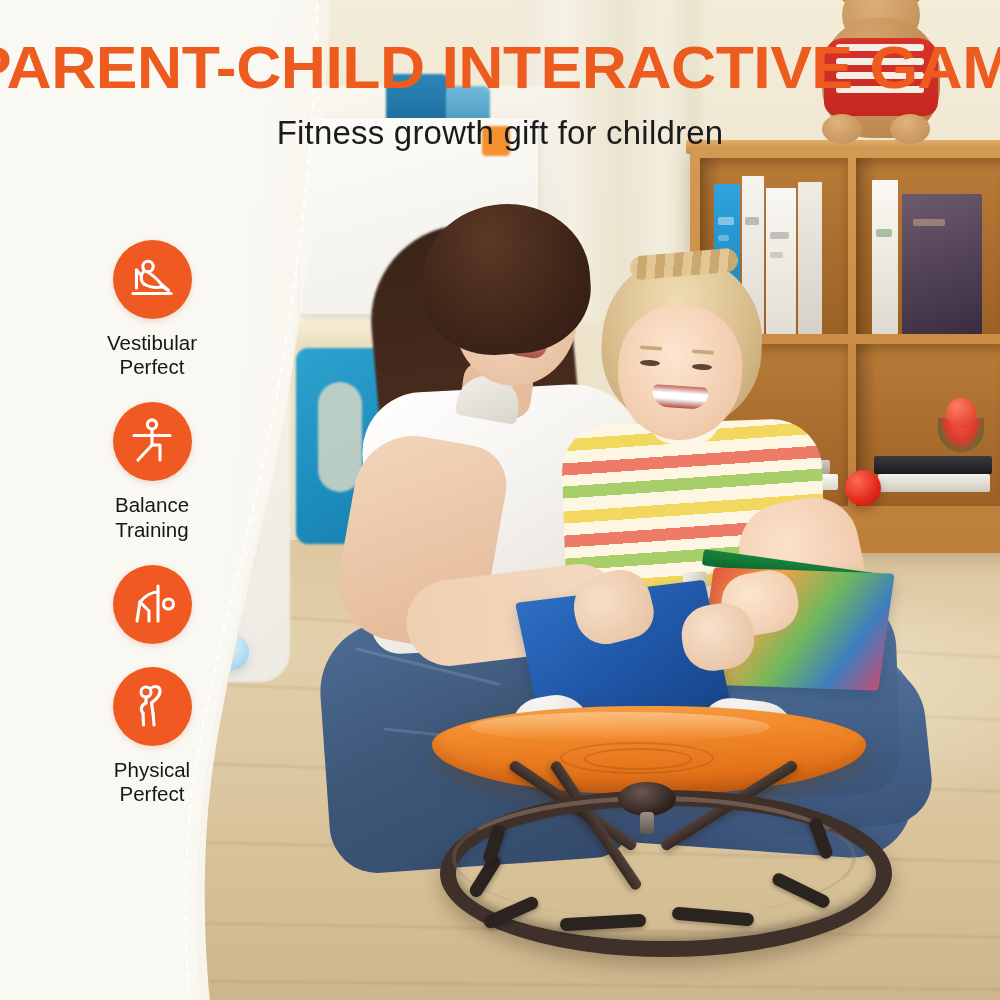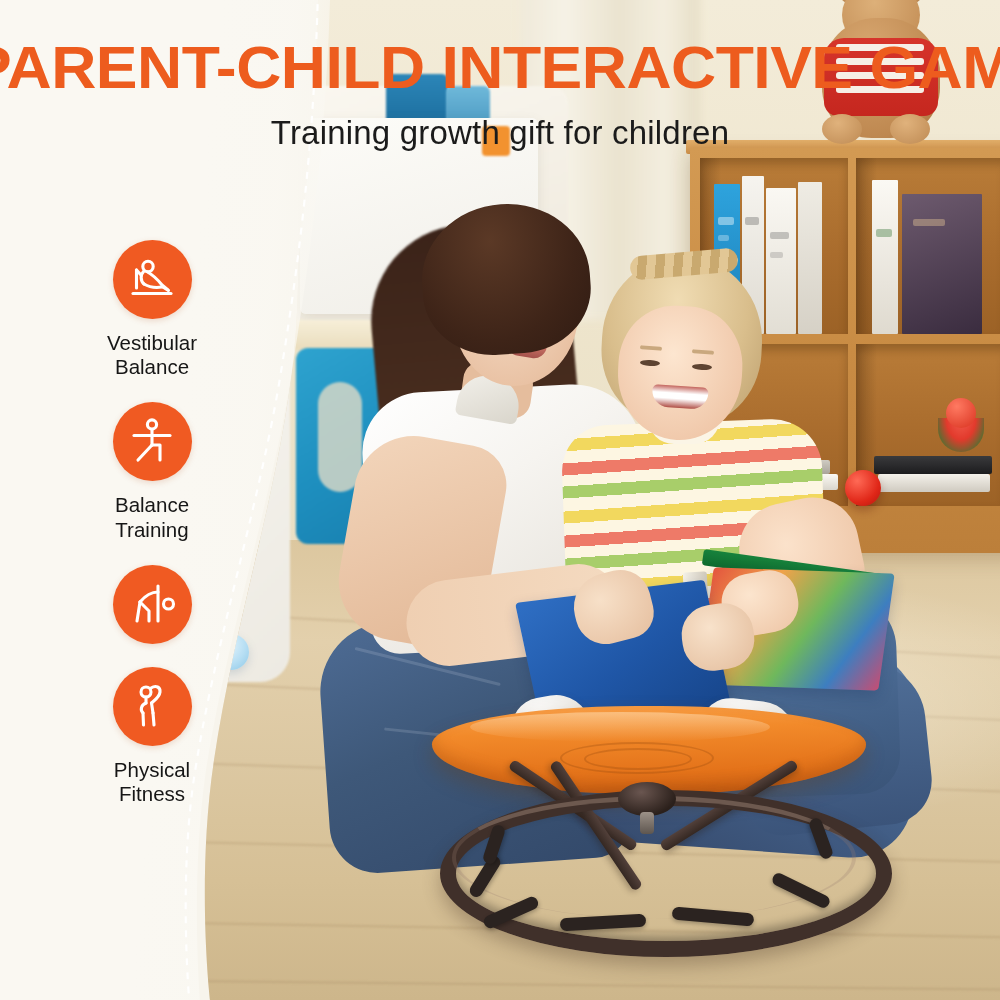--- a/index.html
+++ b/index.html
@@ -447,39 +447,39 @@
   </div>
 
   <div class="panel-bg"></div>
   <div class="left-fade"></div>
 
   <svg class="dash-curve" viewBox="0 0 1000 1000">
     <path d="M 318 -10 C 314 150 298 268 280 378 C 258 510 214 646 194 778 C 178 886 190 1010 190 1010" fill="none" stroke="#FFFFFF" stroke-width="2.2" stroke-dasharray="7 7" opacity=".95"></path>
   </svg>
 
   <div class="title">PARENT-CHILD INTERACTIVE GAMES</div>
-  <div class="subtitle">Training growth gift for children</div>
+  <div class="subtitle">Fitness growth gift for children</div>
 
   <div class="features">
 
     <div class="feat">
       <div class="badge">
         <svg width="50" height="46" viewBox="0 0 50 46" fill="none" stroke="#FFFFFF" stroke-width="3.1" stroke-linecap="round" stroke-linejoin="round">
           <circle cx="21" cy="9.5" r="5.2"></circle>
           <path d="M17 14 C13 18 13.5 24 17 27"></path>
           <path d="M20.5 15 C26 18 31 23 35 28 L41 33"></path>
           <path d="M17 27 C22 30 29 31 35 30"></path>
           <path d="M35 29.5 L41.5 33.5"></path>
           <path d="M9.5 13 L9.5 31"></path>
           <path d="M9.5 13 L13.5 17.5"></path>
           <path d="M6 36.5 L44 36.5"></path>
         </svg>
       </div>
       <div class="feat-label">Vestibular
-Balance</div>
+Perfect</div>
     </div>
 
     <div class="feat">
       <div class="badge">
         <svg width="50" height="48" viewBox="0 0 50 48" fill="none" stroke="#FFFFFF" stroke-width="3.1" stroke-linecap="round" stroke-linejoin="round">
           <circle cx="25" cy="6.5" r="4.6"></circle>
           <path d="M7 17.5 L43 17.5"></path>
           <path d="M25 12 L25 27"></path>
           <path d="M25 27 L11 42"></path>
           <path d="M25 27 L33 27 L33 42"></path>
@@ -507,17 +507,17 @@
           <circle cx="17" cy="10" r="5"></circle>
           <path d="M22 6 C27 3 31.5 5 31 10 C30.5 15 26 18 22.5 21"></path>
           <path d="M17 15 L17 21"></path>
           <path d="M17 21 C12 23 11 28 14 31"></path>
           <path d="M22.5 21 L24 31"></path>
           <path d="M14 31 L14.5 43"></path>
           <path d="M24 31 L25 43"></path>
         </svg>
       </div>
       <div class="feat-label">Physical
-Fitness</div>
+Perfect</div>
     </div>
 
   </div>
 </div>
 
 </body></html>

